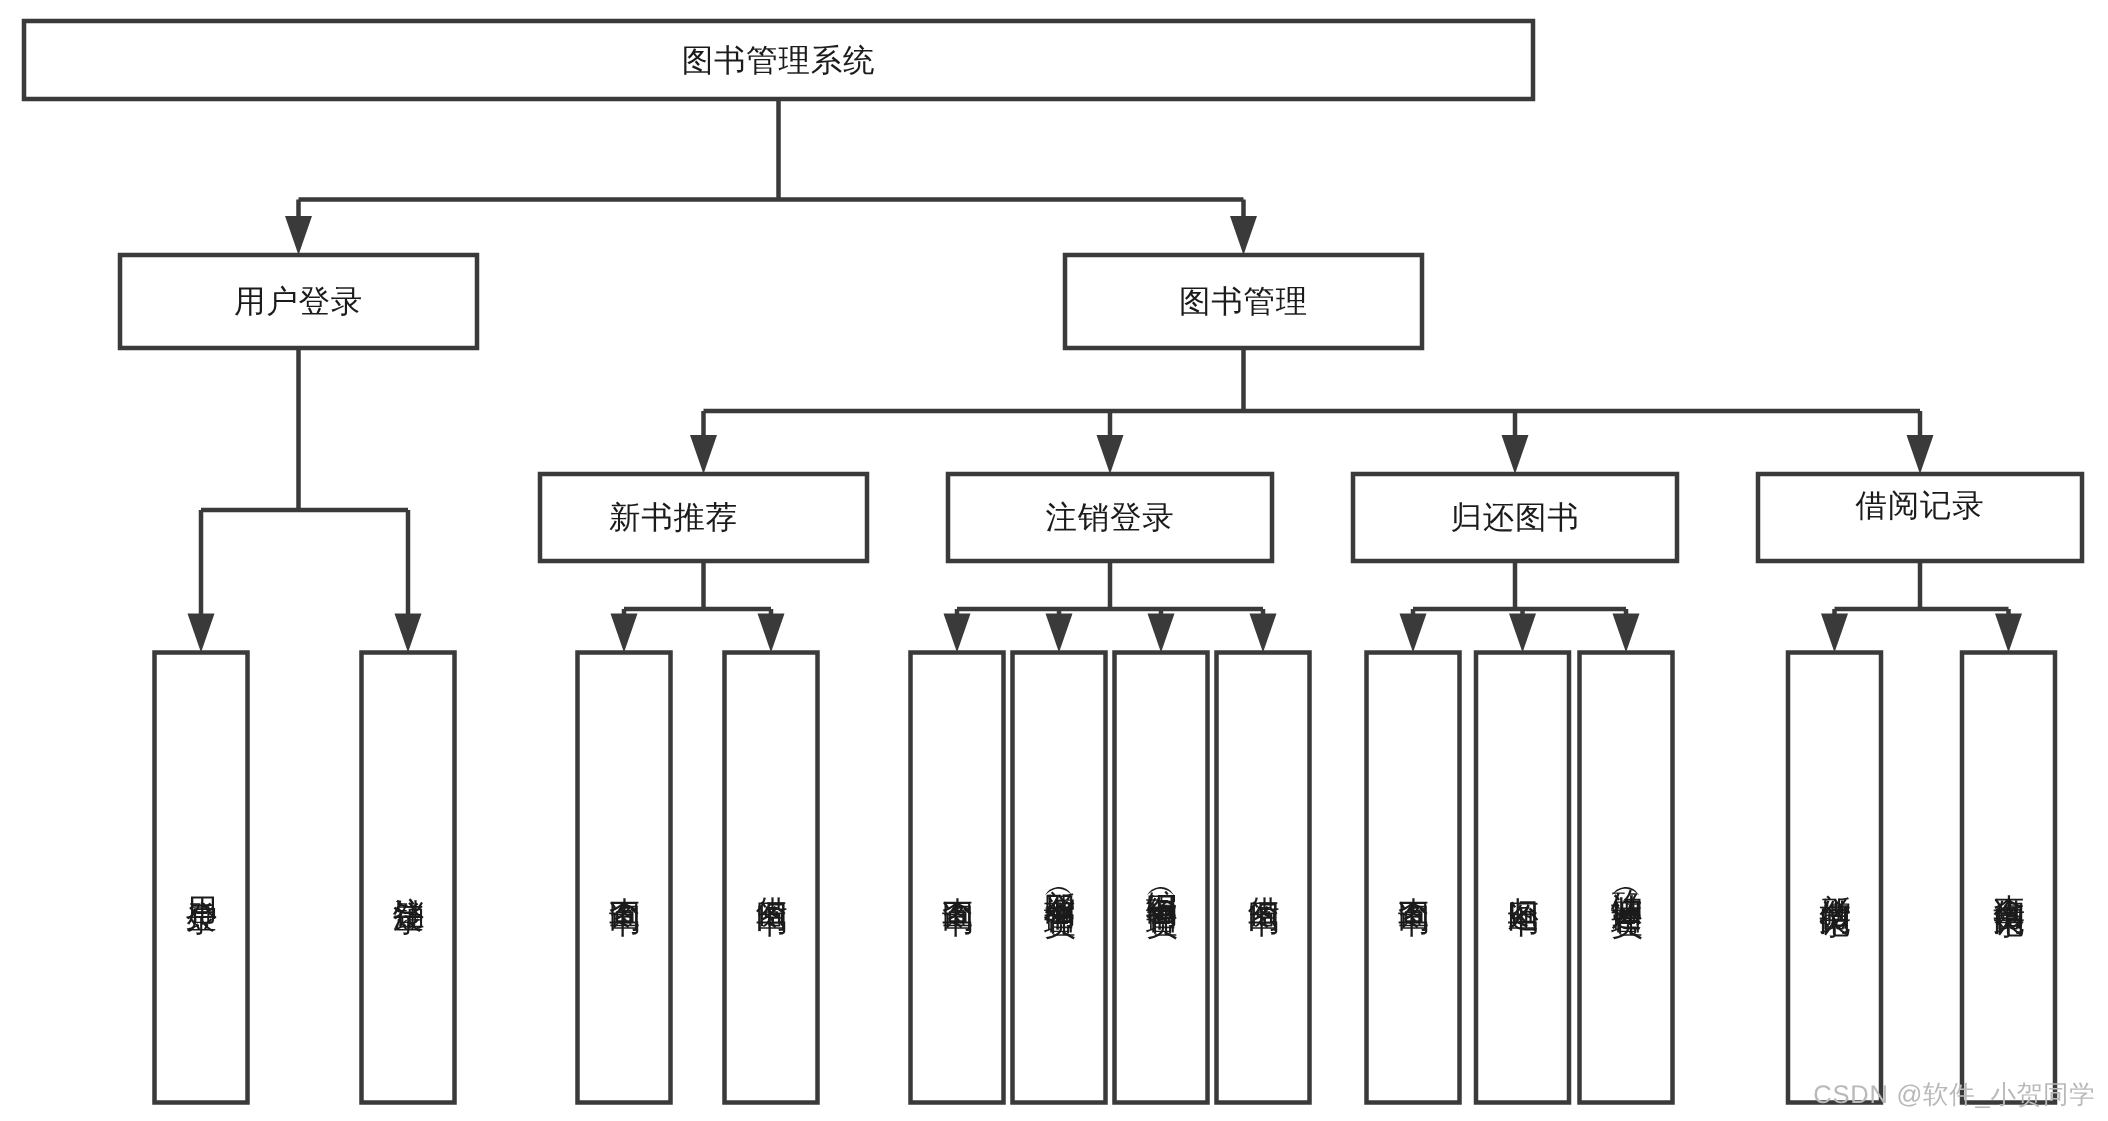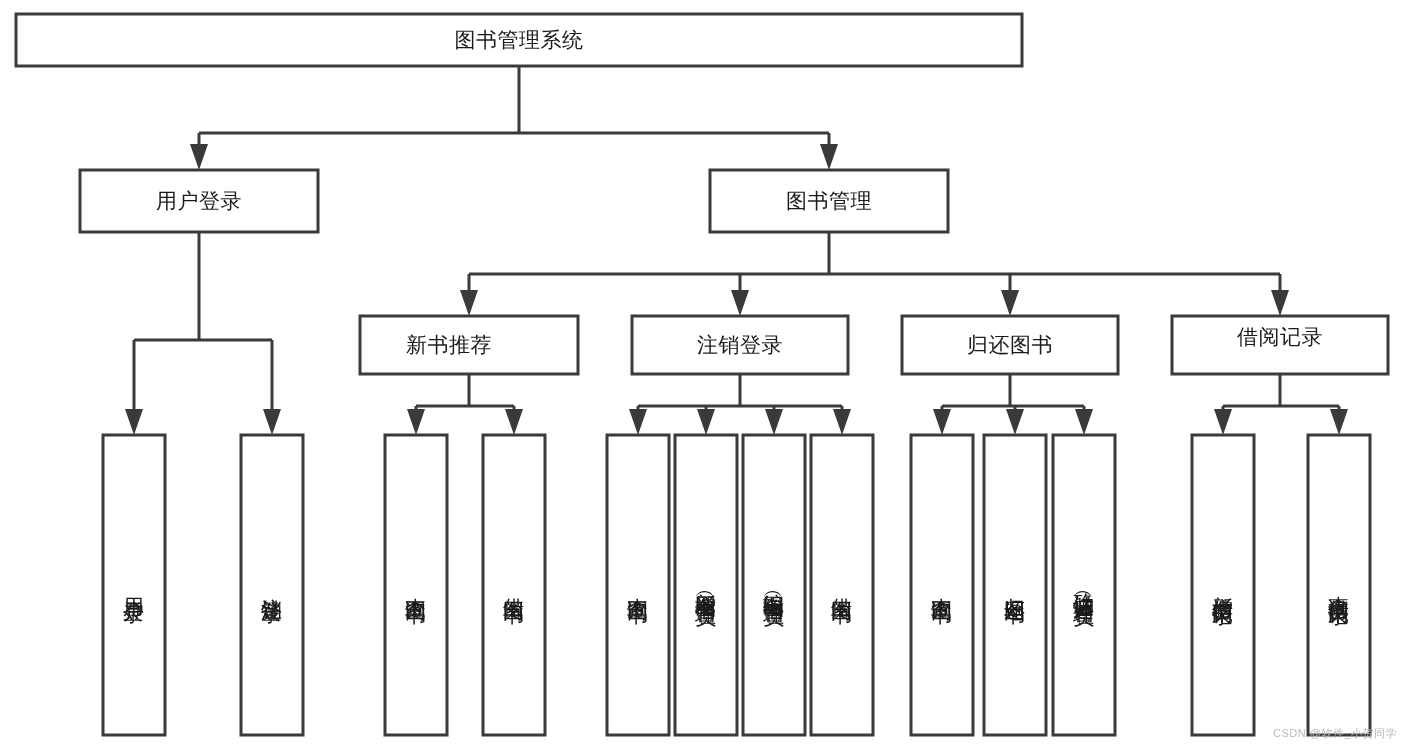--- a/index.html
+++ b/index.html
@@ -67,21 +67,21 @@
     text-orientation: upright;
     letter-spacing: 2px;
     line-height: 1;
     white-space: nowrap;
   }
   .watermark {
     position: absolute;
     right: 8px;
     bottom: 6px;
     color: #b9b9b9;
-    font-size: 11px;
+    font-size: 17px;
     letter-spacing: 0.5px;
     white-space: nowrap;
     pointer-events: none;
   }
 </style>
 </head>
 <body>
 
 <div id="diagram-root">
   <svg id="tree-svg" viewBox="0 0 1405 747" xmlns="http://www.w3.org/2000/svg">

